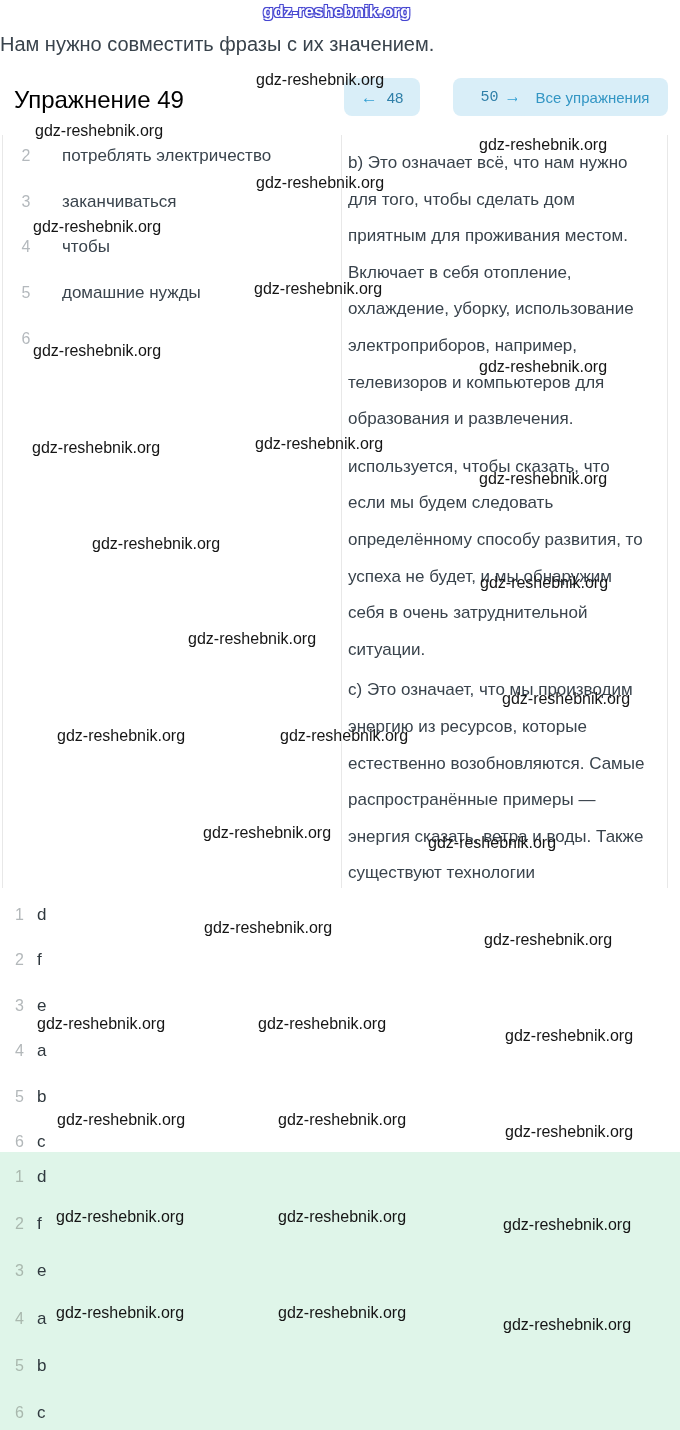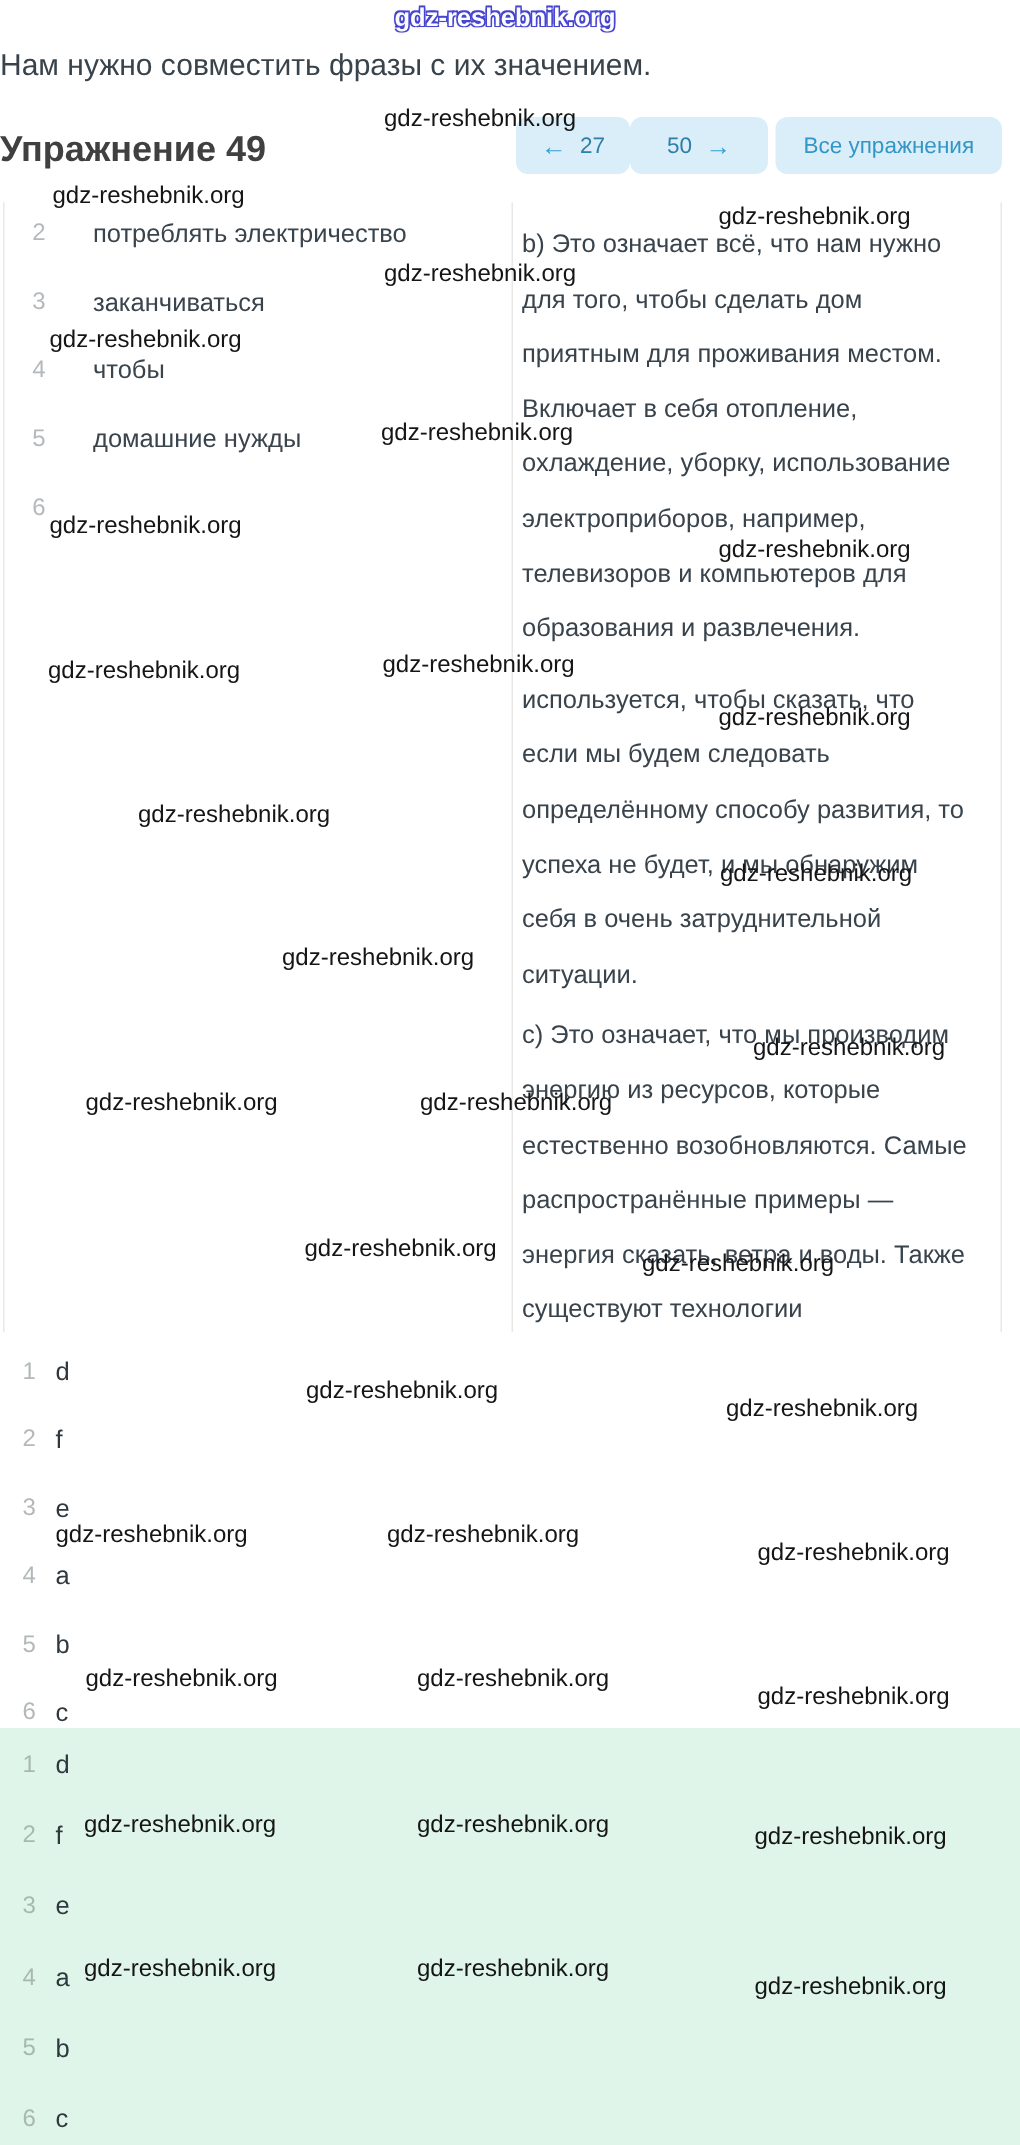--- a/index.html
+++ b/index.html
@@ -7,29 +7,29 @@
   body {
     width:680px; height:1430px; position:relative; overflow:hidden;
     font-family:"Liberation Sans", sans-serif; color:#3a444d;
   }
   .page { position:absolute; inset:0; }
 
   
   .intro { position:absolute; left:0; top:33px; font-size:20px; color:#39434c; white-space:nowrap; }
 
   
-  .title { position:absolute; left:0; top:86px; font-size:24px; font-weight:bold; color:#404040; white-space:nowrap; }
+  .title { position:absolute; left:14px; top:86px; font-size:24px; font-weight:normal; color:#000000; white-space:nowrap; }
   .nav-btn {
     position:absolute; top:78px; height:38px; border:none; border-radius:8px;
     background:#d9eef8; color:#2f7fa8; font-size:15px; font-family:inherit;
     display:flex; align-items:center; justify-content:center; gap:9px; cursor:pointer;
   }
   .nav-btn .arrow { color:#35a1d4; font-size:17px; line-height:1; }
   .btn-prev { left:344px; width:76px; }
-  .btn-next { left:420px; width:92px; }
+  .btn-next { left:453px; width:92px;font-family:Liberation Mono, monospace; }
   .btn-all  { left:517px; width:151px; color:#3396c4; }
 
   
   .match-table {
     position:absolute; left:2px; top:135px; width:666px; height:753px;
     border-left:1px solid #e8e8e8; border-right:1px solid #e8e8e8;
     display:flex;
   }
   .col-left { width:339px; border-right:1px solid #e8e8e8; padding:4px 0 0 12px; }
   .col-right { flex:1; padding:10px 0 0 6px; }
@@ -64,21 +64,21 @@
 <body>
 
 <div class="page">
 
   <div class="intro">Нам нужно совместить фразы с их значением.</div>
 
   <div class="title">Упражнение 49</div>
 
   <button class="nav-btn btn-prev">
     <span class="arrow">←</span>
-    <span>27</span>
+    <span>48</span>
   </button>
   <button class="nav-btn btn-next">
     <span>50</span>
     <span class="arrow">→</span>
   </button>
   <button class="nav-btn btn-all">Все упражнения</button>
 
   <div class="match-table">
     <div class="col-left">
 

